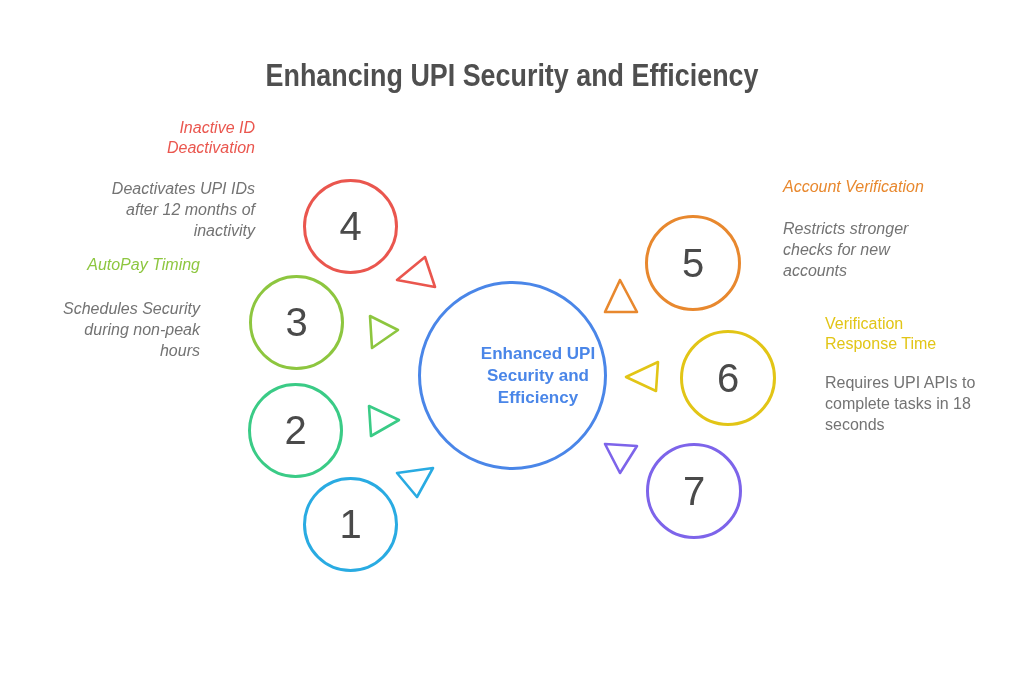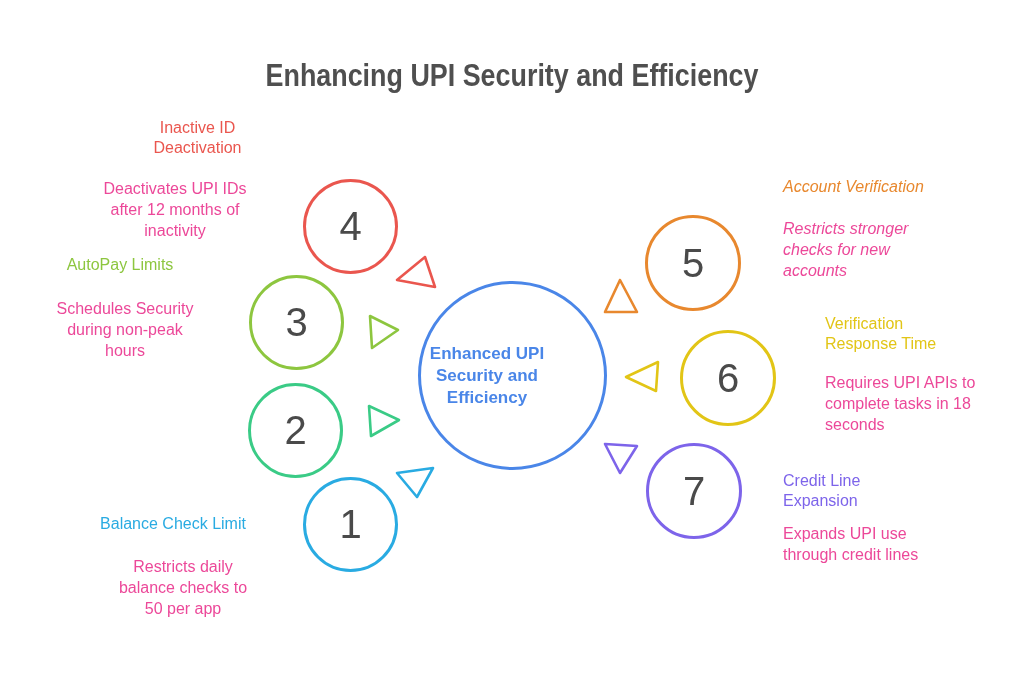--- a/index.html
+++ b/index.html
@@ -16,31 +16,31 @@
   .circle {
     position:absolute; box-sizing:border-box; border-radius:50%;
     border:3px solid; background:#ffffff;
     display:flex; align-items:center; justify-content:center;
   }
   .circle .num { font-size:40px; color:#4a4a4a; }
 
   .center-circle {
     position:absolute; left:418px; top:281px; width:189px; height:189px;
     box-sizing:border-box; border:3px solid #4a86e8; border-radius:50%;
-    display:flex; align-items:center; justify-content:flex-start; background:#ffffff;
+    display:flex; align-items:center; justify-content:flex-end; background:#ffffff;
   }
   .center-label {
     width:132px; text-align:center; font-size:17px; font-weight:bold;
     line-height:22px; color:#4a86e8;
   }
 
   .info { position:absolute; }
   .info .heading { font-size:16px; line-height:20px; }
-  .info .desc { font-size:16px; line-height:21px; color:#ec4899; }
-  .info.left { text-align:center; }
+  .info .desc { font-size:16px; line-height:21px; color:#737373; }
+  .info.left { text-align:right;font-style:italic; }
   .info.left .heading, .info.left .desc { margin-left:auto; }
   .info.right { text-align:left; }
 
   .arrow { position:absolute; }
   .arrow polygon { fill:none; stroke:currentColor; stroke-width:2.6; stroke-linejoin:round; }
 
   
   .c1 { color:#29abe2; border-color:#29abe2; }
   .c2 { color:#3acb86; border-color:#3acb86; }
   .c3 { color:#8dc63f; border-color:#8dc63f; }
@@ -103,38 +103,30 @@
   <svg class="arrow c7" style="left:601px; top:440px;" width="40" height="36" viewBox="0 0 40 36">
       <polygon points="4,4 36,6 19,33"></polygon>
     </svg>
 
   <div class="info left" style="right:769px; top:118px; width:170px;">
     <div class="heading c4" style="width:115px;">Inactive ID Deactivation</div>
     <div class="desc" style="width:160px; margin-top:20px;">Deactivates UPI IDs after 12 months of inactivity</div>
   </div>
 
   <div class="info left" style="right:824px; top:255px; width:160px;">
-    <div class="heading c3">AutoPay Limits</div>
+    <div class="heading c3">AutoPay Timing</div>
     <div class="desc" style="width:150px; margin-top:23px;">Schedules Security during non-peak hours</div>
   </div>
 
 
-  <div class="info left" style="right:771px; top:514px; width:160px;">
-    <div class="heading c1">Balance Check Limit</div>
-    <div class="desc" style="width:140px; margin-top:22px;">Restricts daily balance checks to 50 per app</div>
-  </div>
 
   <div class="info right" style="left:783px; top:177px; width:170px;font-style:italic;">
     <div class="heading c5">Account Verification</div>
     <div class="desc" style="width:160px; margin-top:21px;">Restricts stronger checks for new accounts</div>
   </div>
 
   <div class="info right" style="left:825px; top:314px; width:175px;">
     <div class="heading c6" style="width:120px;">Verification Response Time</div>
     <div class="desc" style="width:170px; margin-top:18px;">Requires UPI APIs to complete tasks in 18 seconds</div>
   </div>
 
-  <div class="info right" style="left:783px; top:471px; width:175px;">
-    <div class="heading c7" style="width:100px;">Credit Line Expansion</div>
-    <div class="desc" style="width:165px; margin-top:12px;">Expands UPI use through credit lines</div>
-  </div>
 
 </div>
 
 </body></html>

